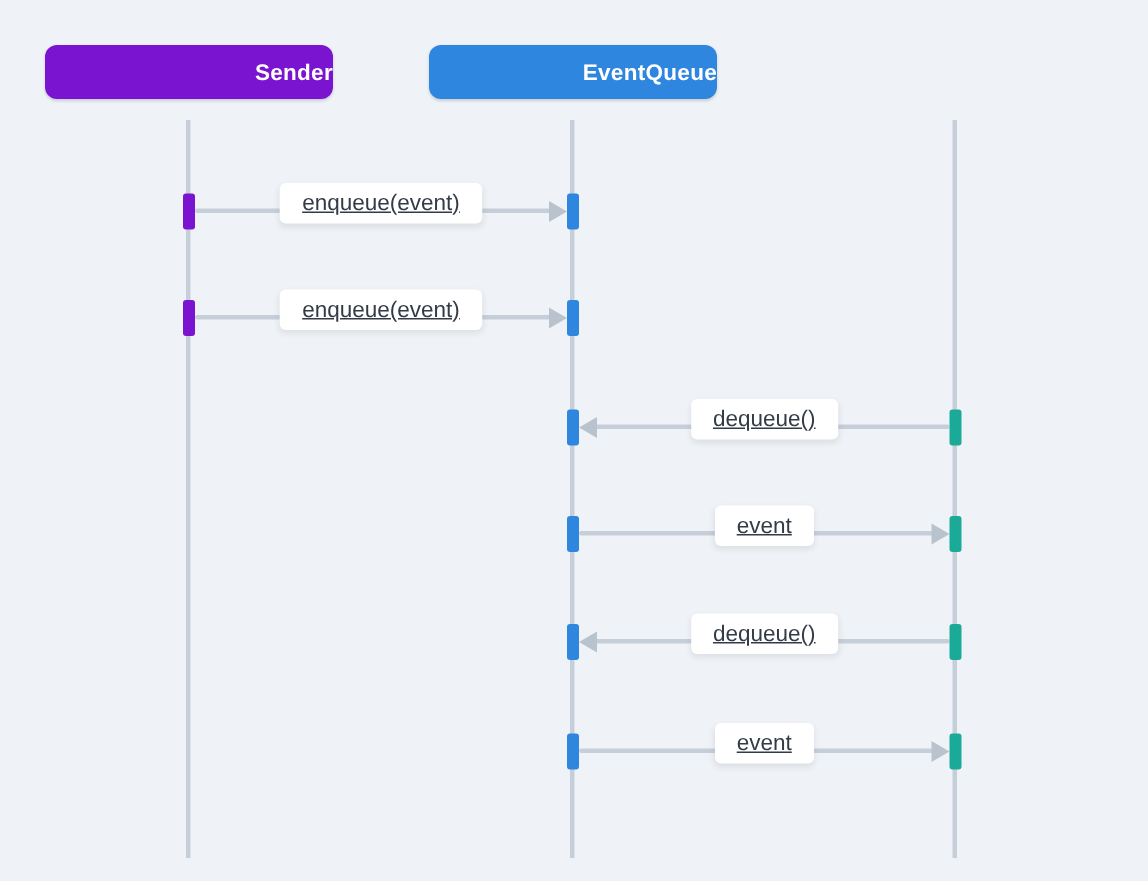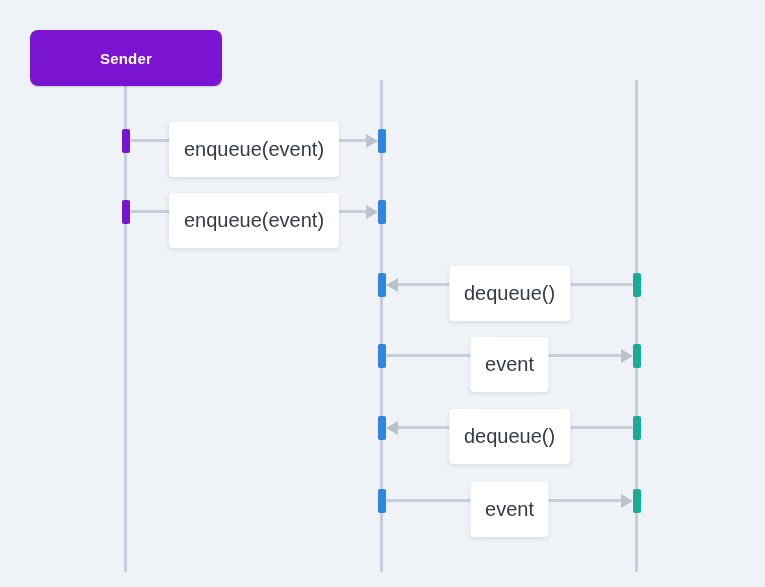--- a/index.html
+++ b/index.html
@@ -8,25 +8,25 @@
     background: #eff2f6;
     font-family: "Liberation Sans", "DejaVu Sans", sans-serif;
   }
   .canvas {
     position: relative;
     overflow: hidden;
   }
   .actor-box {
     position: absolute;
     width: 192px;
-    height: 56px;
+    height: 36px;
     border-radius: 8px;
     display: flex;
     align-items: center;
-    justify-content: center;
+    justify-content: flex-end;
     z-index: 4;
     box-shadow: 0 1px 2px rgba(30, 45, 70, 0.18);
   }
   .actor-label {
     color: #ffffff;
     font-size: 15px;
     font-weight: 700;
     letter-spacing: 0.2px;
   }
   .lifeline {
@@ -51,36 +51,40 @@
     position: absolute;
     width: 0;
     height: 0;
     z-index: 2;
   }
   .msg-label {
     position: absolute;
     transform: translateX(-50%);
     background: #ffffff;
     border-radius: 4px;
-    padding: 18px 15px;
-    font-size: 20px;
+    padding: 4px 15px;
+    font-size: 15px;
     line-height: 19px;
     white-space: nowrap;
     z-index: 5;
     box-shadow: 0 2px 4px rgba(44, 62, 80, 0.10);
+    text-decoration: underline;
   }
 </style>
 </head>
 <body>
 
 <div class="canvas" style="width: 765px; height: 587px; background: rgb(239, 242, 246);">
     <div class="actor-box" style="left: 30px; top: 30px; background: rgb(122, 20, 208);">
       <span class="actor-label">Sender</span>
     </div>
     <div class="lifeline" style="left: 124px; top: 80px; height: 492px; background: rgb(198, 207, 217);"></div>
+    <div class="actor-box" style="left: 286px; top: 30px; background: rgb(46, 134, 222);">
+      <span class="actor-label">EventQueue</span>
+    </div>
     <div class="lifeline" style="left: 380px; top: 80px; height: 492px; background: rgb(198, 207, 217);"></div>
     <div class="lifeline" style="left: 635px; top: 80px; height: 492px; background: rgb(198, 207, 217);"></div>
     <div class="activation" style="left: 122px; top: 129px; background: rgb(122, 20, 208);"></div>
     <div class="activation" style="left: 378px; top: 129px; background: rgb(46, 134, 222);"></div>
     <div class="msg-line" style="left: 130px; top: 139px; width: 238px; background: rgb(198, 207, 217);"></div>
     <div class="arrowhead" style="top: 134px; border-top: 7px solid transparent; border-bottom: 7px solid transparent; left: 366px; border-left: 12px solid rgb(184, 195, 206);"></div>
     <div class="msg-label" style="left: 254px; top: 122px; color: rgb(51, 59, 70);">enqueue(event)</div>
     <div class="activation" style="left: 122px; top: 200px; background: rgb(122, 20, 208);"></div>
     <div class="activation" style="left: 378px; top: 200px; background: rgb(46, 134, 222);"></div>
     <div class="msg-line" style="left: 130px; top: 210px; width: 238px; background: rgb(198, 207, 217);"></div>

